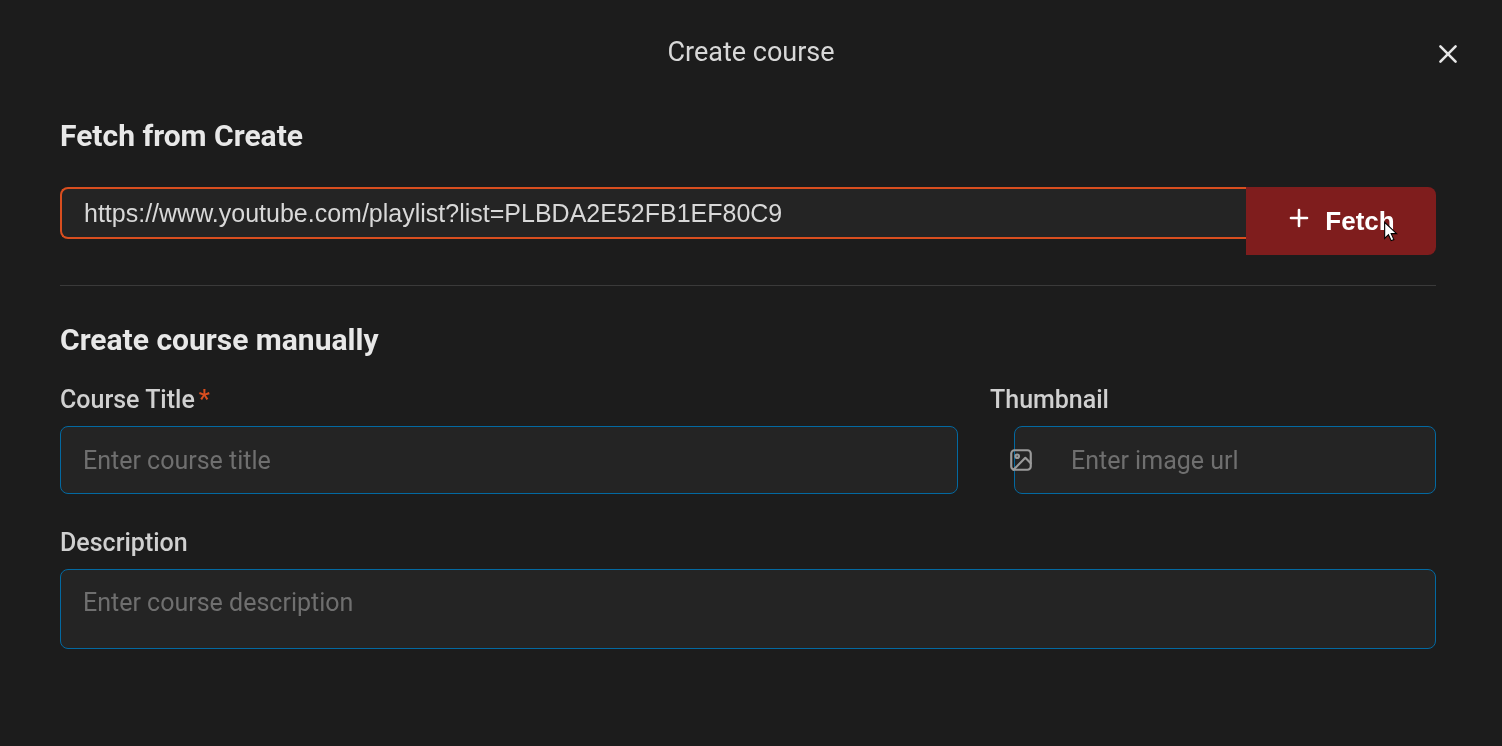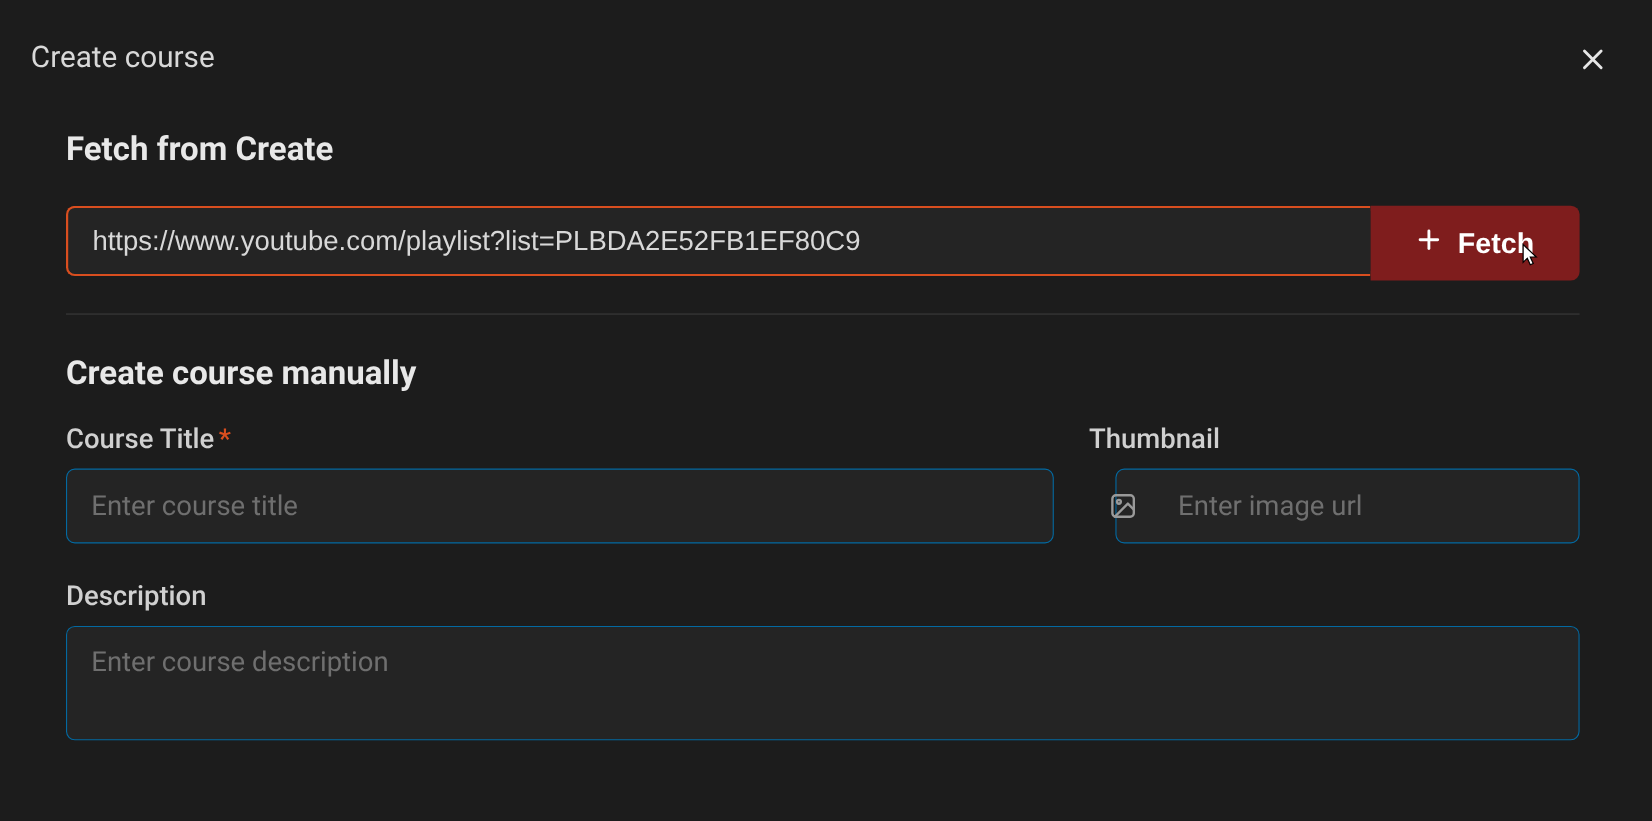--- a/index.html
+++ b/index.html
@@ -15,20 +15,21 @@
       padding: 36px 28px 20px 28px;
       position: relative;
       width: 100%;
       height: 100%;
     }
     .modal-title {
       font-size: 27px;
       font-weight: 400;
       color: #d8d8d8;
       margin-bottom: 50px;
+      text-align: center;
     }
     .close-btn {
       position: absolute;
       top: 38px;
       right: 36px;
       width: 36px;
       height: 36px;
       cursor: pointer;
       display: flex;
       align-items: center;
@@ -49,21 +50,21 @@
       margin-top: 36px;
       margin-bottom: 28px;
     }
     .youtube-row {
       display: flex;
       gap: 0;
       margin-bottom: 30px;
     }
     .youtube-input {
       flex: 1;
-      height: 64px;
+      height: 52px;
       background: #242424;
       border: 2px solid #d94e1f;
       border-right: none;
       border-radius: 8px 0 0 8px;
       padding: 0 22px;
       font-size: 25px;
       color: #d8d8d8;
       outline: none;
     }
     .fetch-btn {
@@ -131,21 +132,21 @@
       padding-left: 24px;
     }
     .thumb-icon {
       position: absolute;
       left: 18px;
       color: #9a9a9a;
       display: flex;
     }
     .thumb-input { padding-left: 56px; }
     .text-area {
-      height: 104px;
+      height: 80px;
       padding-top: 18px;
       padding-bottom: 18px;
       resize: none;
     }
     .cursor-overlay {
       position: absolute;
       pointer-events: none;
     }
   </style>
 </head>

